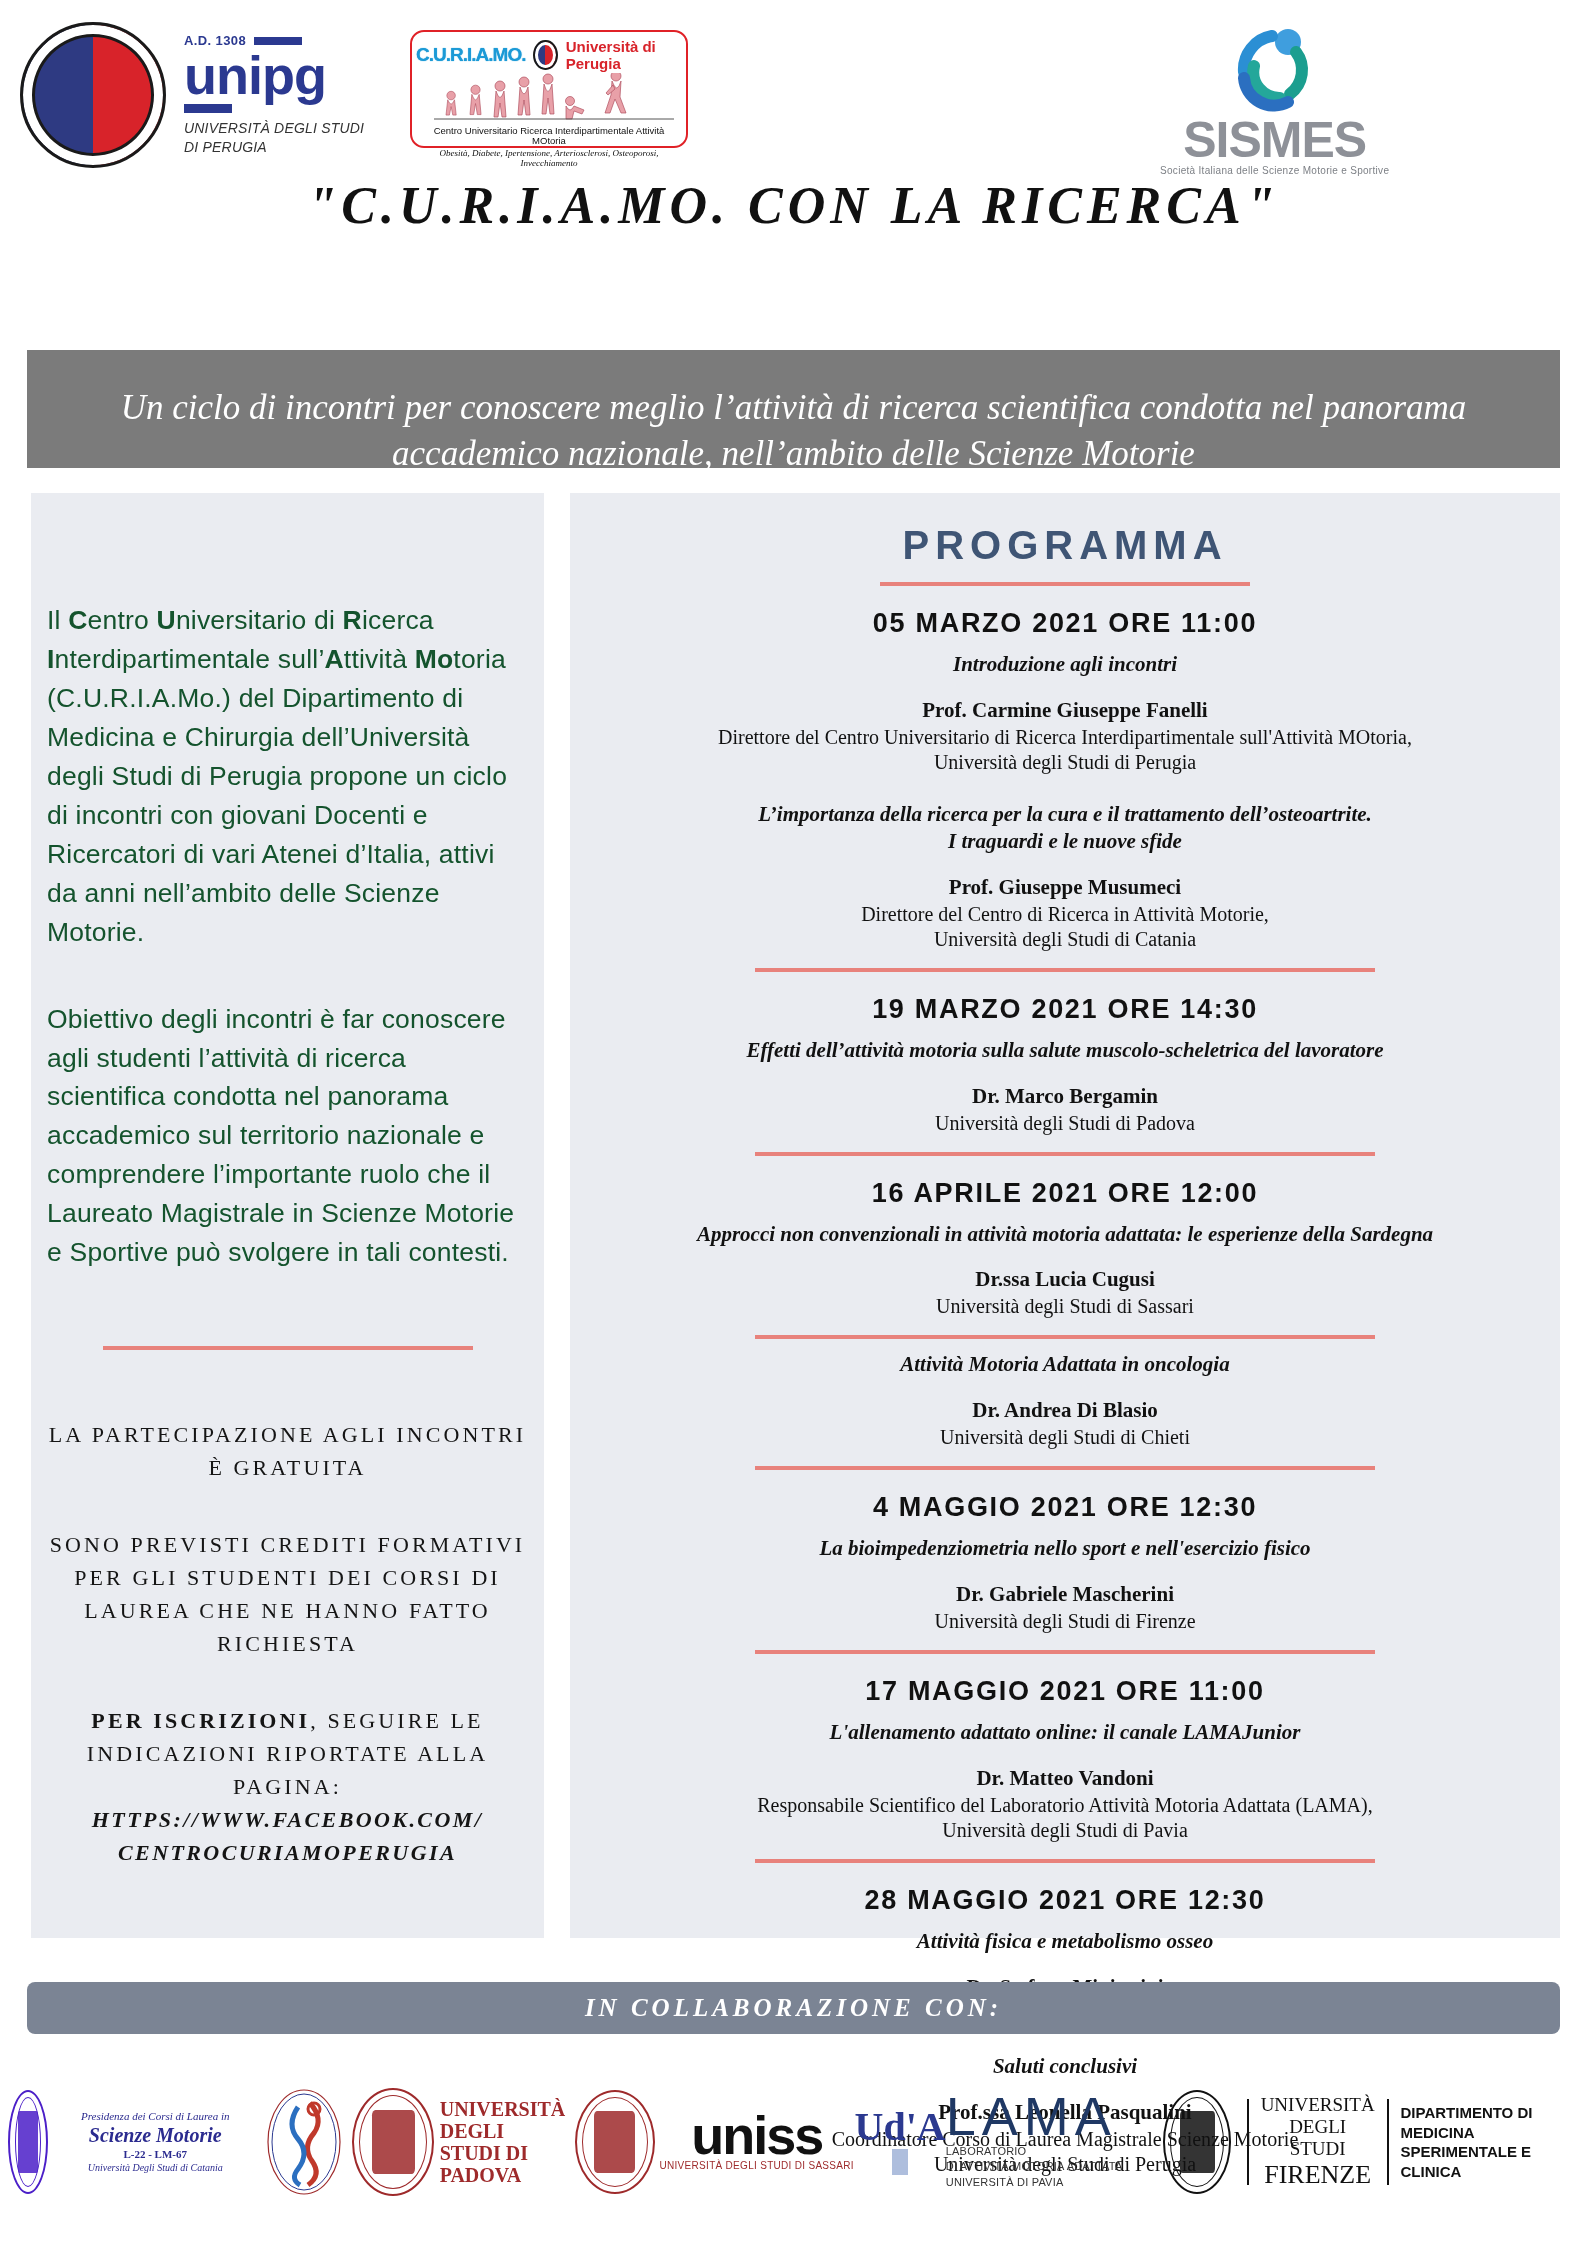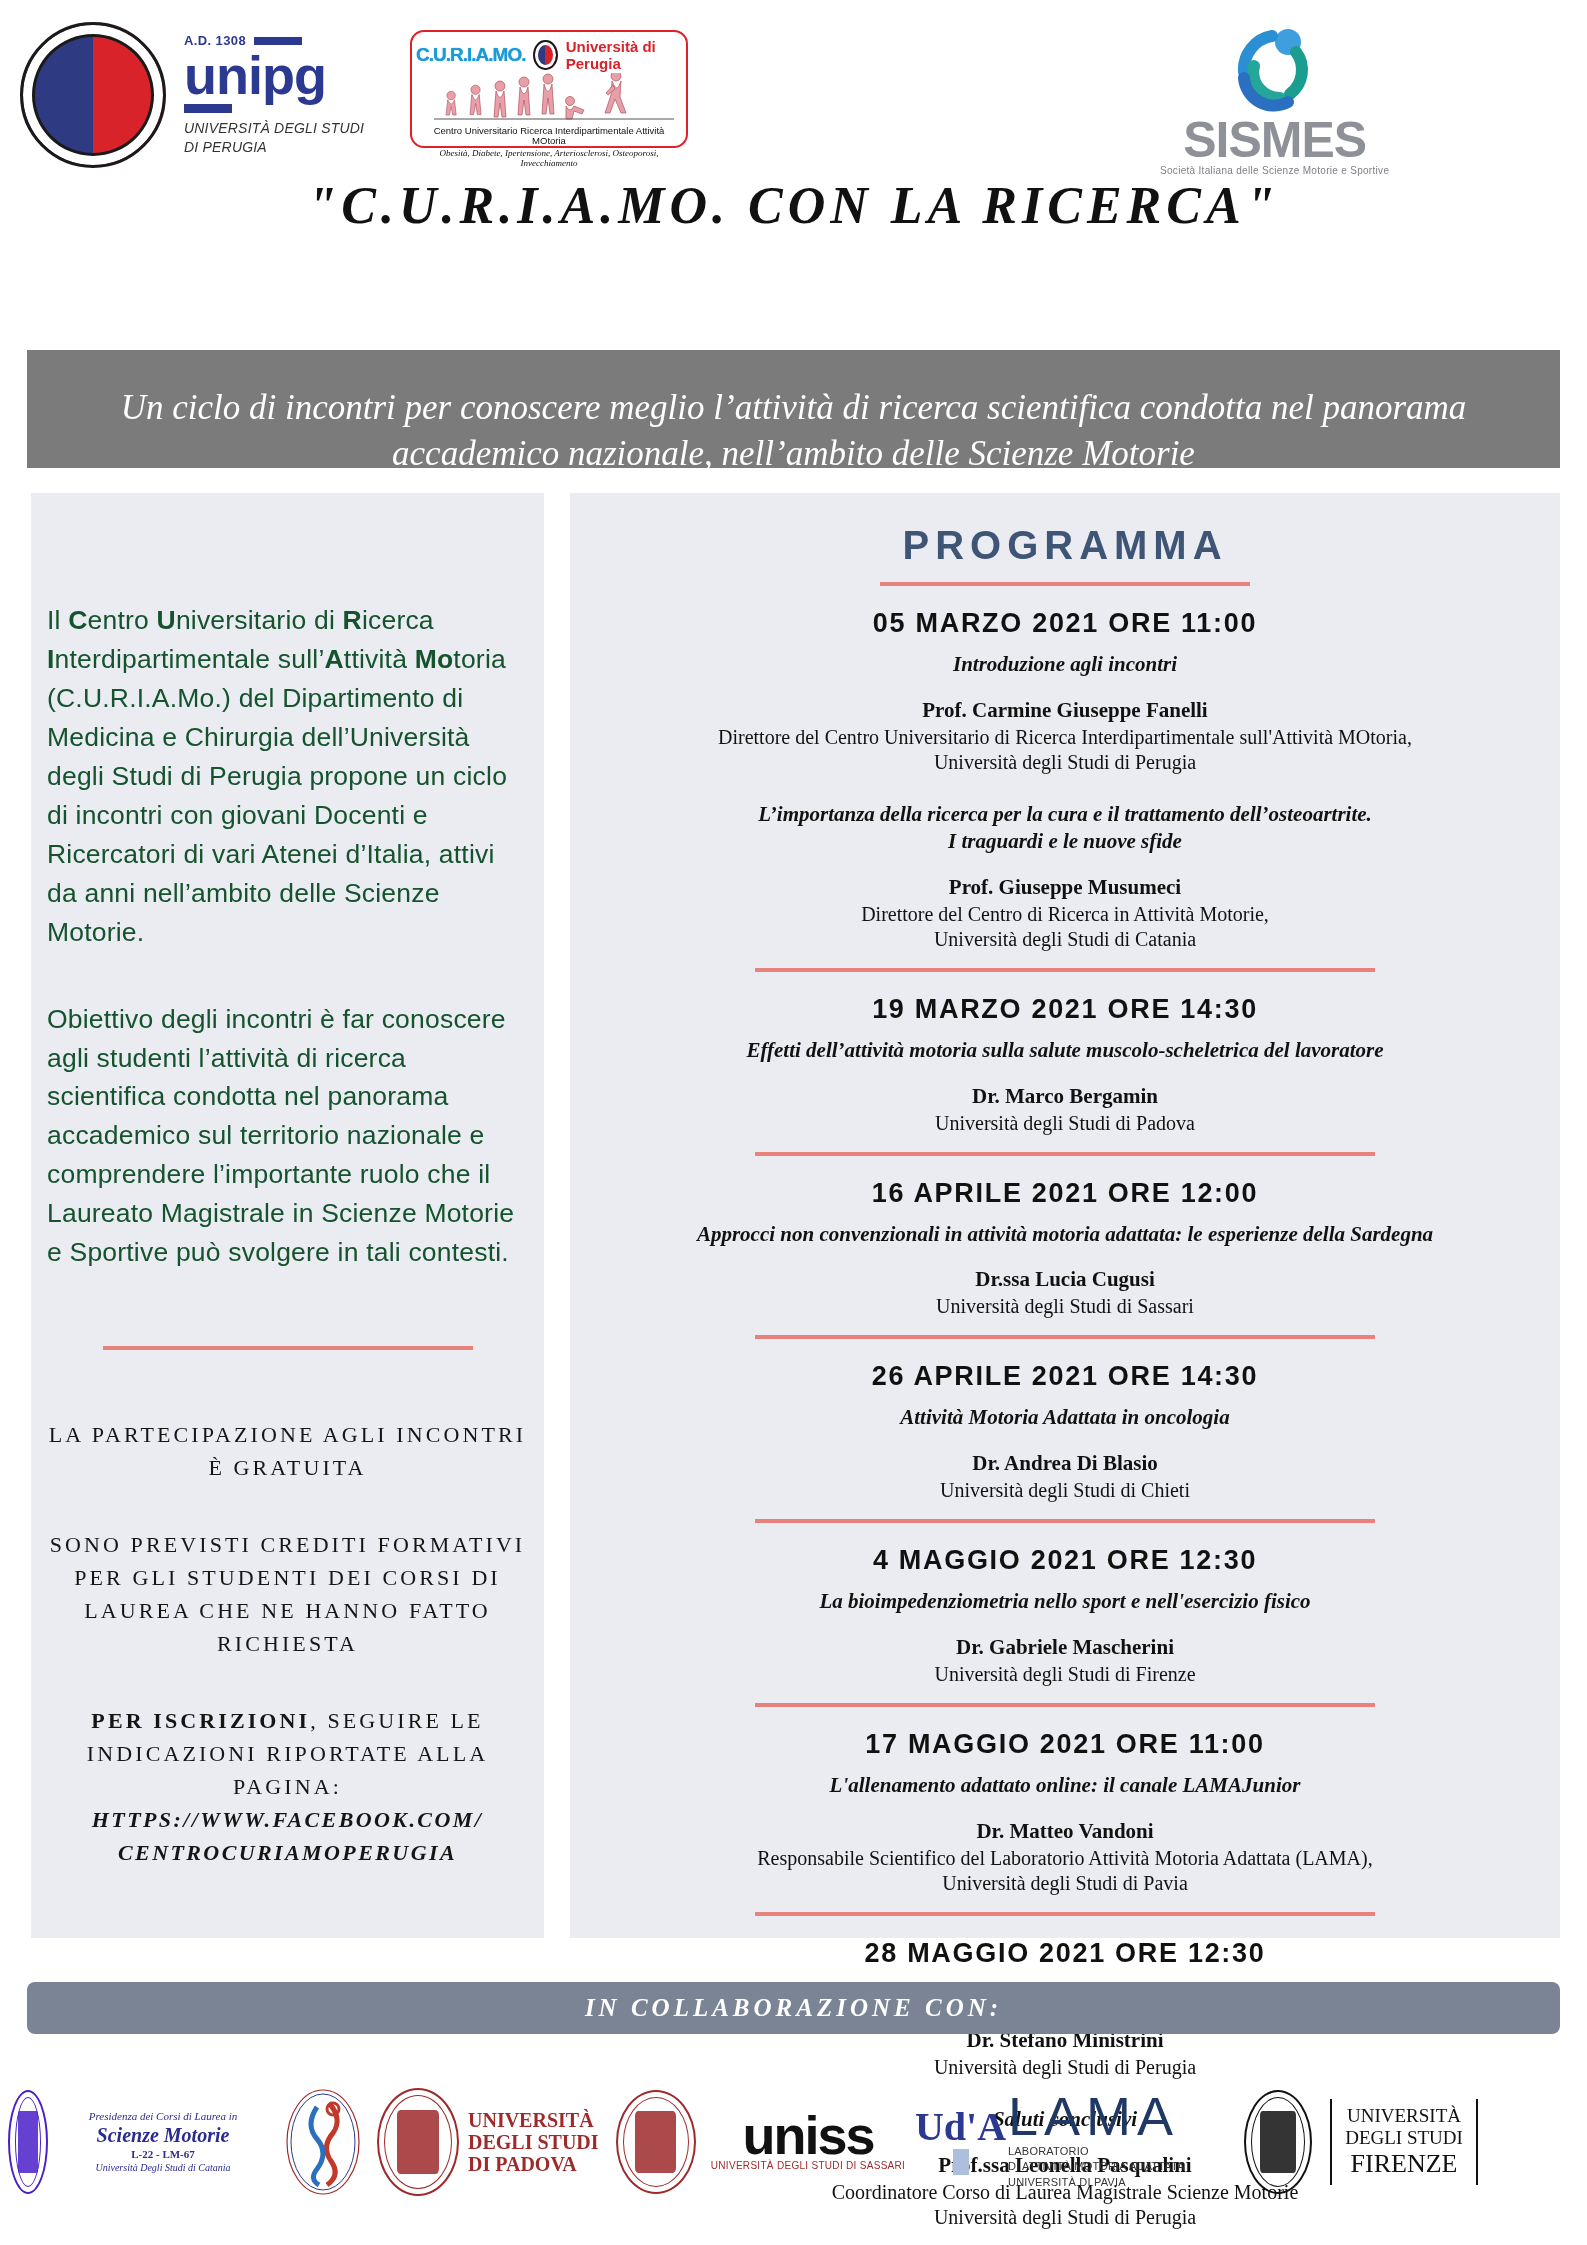--- a/index.html
+++ b/index.html
@@ -333,21 +333,20 @@
       </div>
       <div class="sep"></div>
       <div class="session">
         <div class="date">16 APRILE 2021 ORE 12:00</div>
         <div class="talk" style="white-space: pre-line;">Approcci non convenzionali in attività motoria adattata: le esperienze della Sardegna</div>
         <div class="speaker">Dr.ssa Lucia Cugusi</div>
         <div class="affil" style="white-space: pre-line;">Università degli Studi di Sassari</div>
       </div>
       <div class="sep"></div>
       <div class="session">
-        <div class="date">26 APRILE 2021 ORE 14:30</div>
         <div class="talk" style="white-space: pre-line;">Attività Motoria Adattata in oncologia</div>
         <div class="speaker">Dr. Andrea Di Blasio</div>
         <div class="affil" style="white-space: pre-line;">Università degli Studi di Chieti</div>
       </div>
       <div class="sep"></div>
       <div class="session">
         <div class="date">4 MAGGIO 2021 ORE 12:30</div>
         <div class="talk" style="white-space: pre-line;">La bioimpedenziometria nello sport e nell'esercizio fisico</div>
         <div class="speaker">Dr. Gabriele Mascherini</div>
         <div class="affil" style="white-space: pre-line;">Università degli Studi di Firenze</div>
@@ -444,13 +443,16 @@
   </div>
   <div class="vbar"></div>
   <div class="flogo" style="width:120px;">
     <div class="firenze-txt">
       <div>UNIVERSITÀ</div>
       <div>DEGLI STUDI</div>
       <div style="font-size:26px;">FIRENZE</div>
     </div>
   </div>
   <div class="vbar"></div>
+  <div class="flogo" style="width:200px;">
+    <div class="dipart-txt">DIPARTIMENTO DI MEDICINA SPERIMENTALE E CLINICA</div>
+  </div>
 </div>
 
 </body></html>

